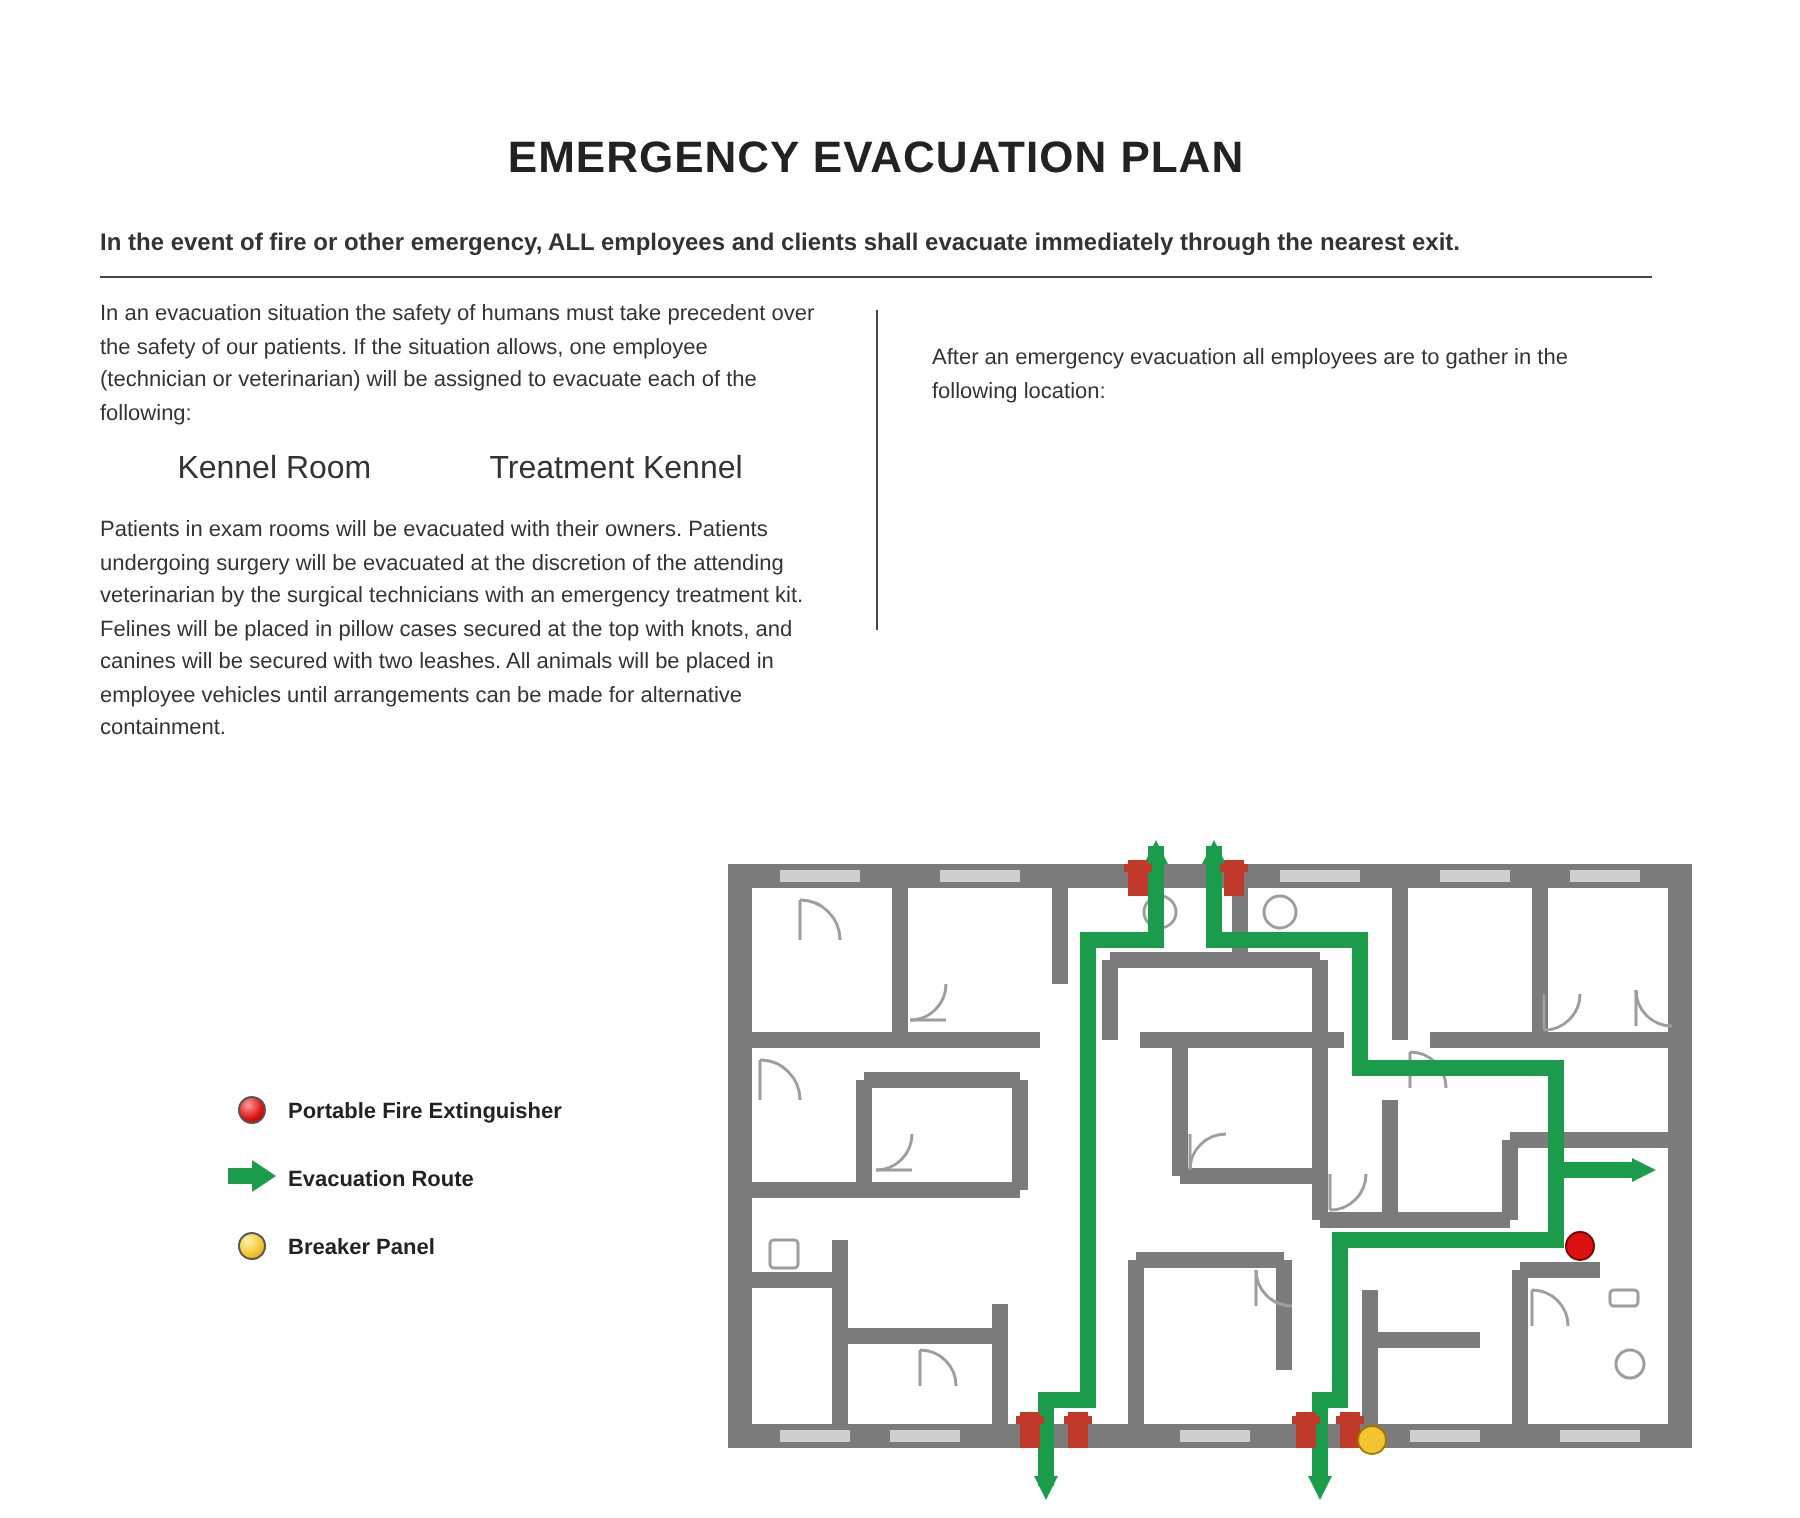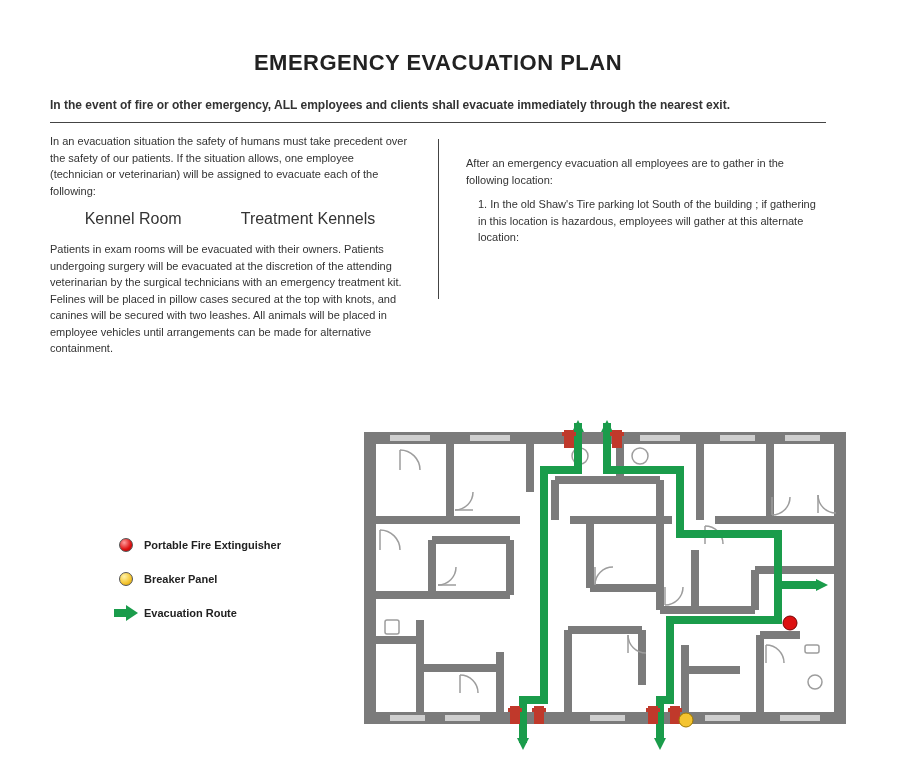--- a/index.html
+++ b/index.html
@@ -1,31 +1,31 @@
 <!DOCTYPE html>
 <html><head>
 <meta charset="utf-8">
 <style>
   html,body{margin:0;padding:0;background:#fff;font-family:"Segoe UI",Arial,sans-serif;color:#333;}
-  .page{width:876px;height:759px;box-sizing:border-box;padding:20px 50px 0 50px;position:relative;}
+  .page{width:876px;height:759px;box-sizing:border-box;padding:36px 50px 0 50px;position:relative;}
   h1{font-size:22px;font-weight:700;letter-spacing:.5px;text-align:center;margin:30px 0 22px 0;color:#222;}
   .sub{font-size:12px;font-weight:700;margin:0 0 10px 0;color:#333;}
   .rule{border:none;border-top:1px solid #444;margin:0 0 10px 0;}
   .cols{display:flex;gap:0;position:relative;}
   .col{flex:1;font-size:11px;line-height:1.5;color:#333;}
   .col.left{padding-right:28px;}
   .col.right{padding-left:28px;margin-top:22px;}
   .vdiv{position:absolute;left:50%;top:6px;width:1px;height:160px;background:#444;}
   .col p{margin:0 0 8px 0;}
   .rooms{text-align:center;margin:6px 0 10px 0;}
   .rooms span{display:inline-block;margin:0 28px;font-size:16px;}
   .ol{margin:4px 0 6px 12px;padding:0;}
   .ol p{margin:0 0 8px 0;}
   .legend{position:absolute;left:108px;top:528px;font-size:11px;font-weight:700;color:#222;}
-  .legend-row{display:flex;align-items:center;height:34px;}
+  .legend-row{display:flex;align-items:flex-end;height:34px;}
   .legend-ico{width:36px;display:flex;justify-content:center;align-items:center;}
   .dot{width:14px;height:14px;border-radius:50%;border:1px solid #555;box-sizing:border-box;}
   .dot.red{background:radial-gradient(circle at 35% 30%,#ff9b9b,#d11 60%,#a00);}
   .dot.yellow{background:radial-gradient(circle at 35% 30%,#fff3a8,#f4c430 60%,#c99800);}
   .arrow-ico svg,.exit-ico svg{display:block;}
   .plan{position:absolute;left:360px;top:420px;}
 </style>
 </head>
 <body>
 
@@ -33,52 +33,51 @@
   <h1>EMERGENCY EVACUATION PLAN</h1>
   <p class="sub">In the event of fire or other emergency, ALL employees and clients shall evacuate immediately through the nearest exit.</p>
   <hr class="rule">
 
   <div class="cols">
     <div class="vdiv"></div>
     <div class="col left">
       <p>In an evacuation situation the safety of humans must take precedent over the safety of our patients. If the situation allows, one employee (technician or veterinarian) will be assigned to evacuate each of the following:</p>
       <div class="rooms">
         <span>Kennel Room</span>
-        <span>Treatment Kennels</span>
+        <span>Treatment Kennel</span>
       </div>
       <p>Patients in exam rooms will be evacuated with their owners. Patients undergoing surgery will be evacuated at the discretion of the attending veterinarian by the surgical technicians with an emergency treatment kit. Felines will be placed in pillow cases secured at the top with knots, and canines will be secured with two leashes. All animals will be placed in employee vehicles until arrangements can be made for alternative containment.</p>
     </div>
     <div class="col right">
       <p>After an emergency evacuation all employees are to gather in the following location:</p>
       <div class="ol">
-        <p>1.   In the old Shaw's Tire parking lot South of the building ; if gathering in this location is hazardous, employees will gather at this alternate location:</p>
       </div>
     </div>
   </div>
 
   <div class="legend">
     <div class="legend-row">
       <div class="legend-ico">
           <div class="dot red"></div>
         </div>
       <div>Portable Fire Extinguisher</div>
-    </div>
-    <div class="legend-row">
-      <div class="legend-ico">
-          <div class="dot yellow"></div>
-        </div>
-      <div>Breaker Panel</div>
     </div>
     <div class="legend-row">
       <div class="legend-ico arrow-ico">
         <svg width="24" height="16">
             <polygon points="0,4 12,4 12,0 24,8 12,16 12,12 0,12" fill="#1a9c4b"></polygon>
           </svg>
       </div>
       <div>Evacuation Route</div>
+    </div>
+    <div class="legend-row">
+      <div class="legend-ico">
+          <div class="dot yellow"></div>
+        </div>
+      <div>Breaker Panel</div>
     </div>
   </div>
 
   <div class="plan">
     <svg width="500" height="330" viewBox="0 0 500 330">
 
       <rect x="10" y="18" width="470" height="280" fill="none" stroke="#7b7b7b" stroke-width="12"></rect>
 
       <line x1="16" y1="100" x2="160" y2="100" stroke="#7b7b7b" stroke-width="8"></line>
       <line x1="210" y1="100" x2="312" y2="100" stroke="#7b7b7b" stroke-width="8"></line>

